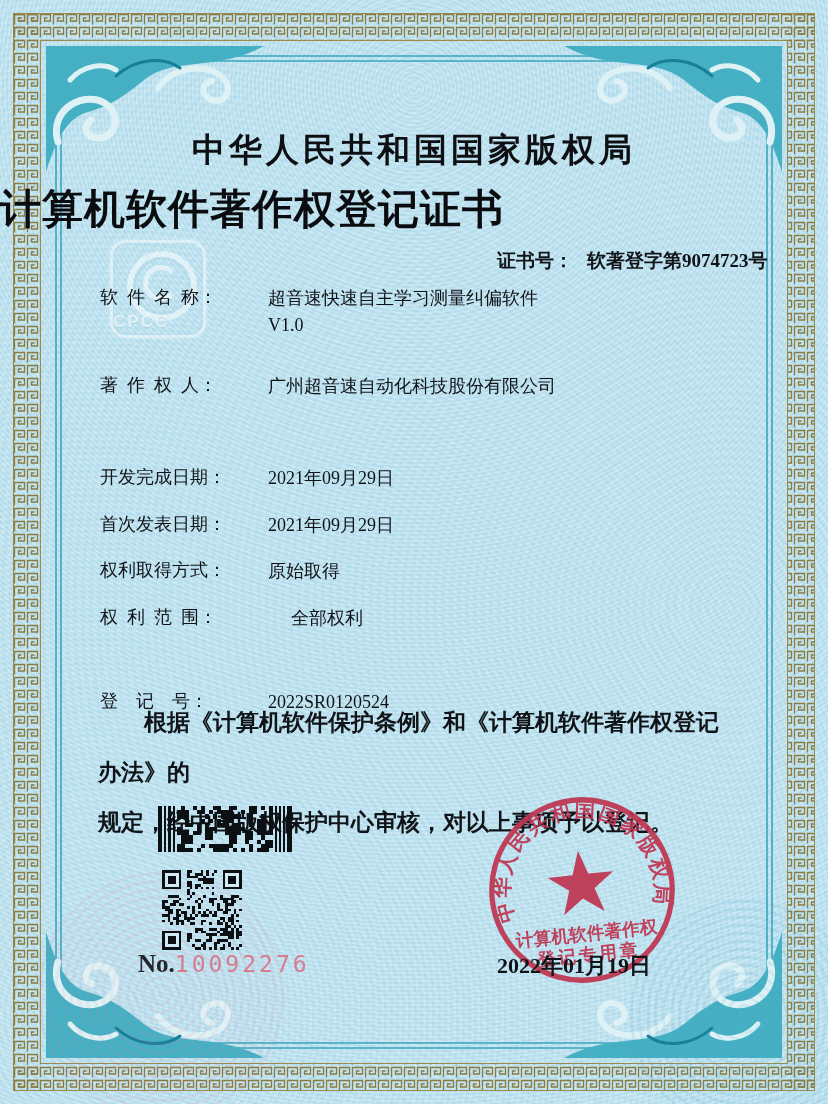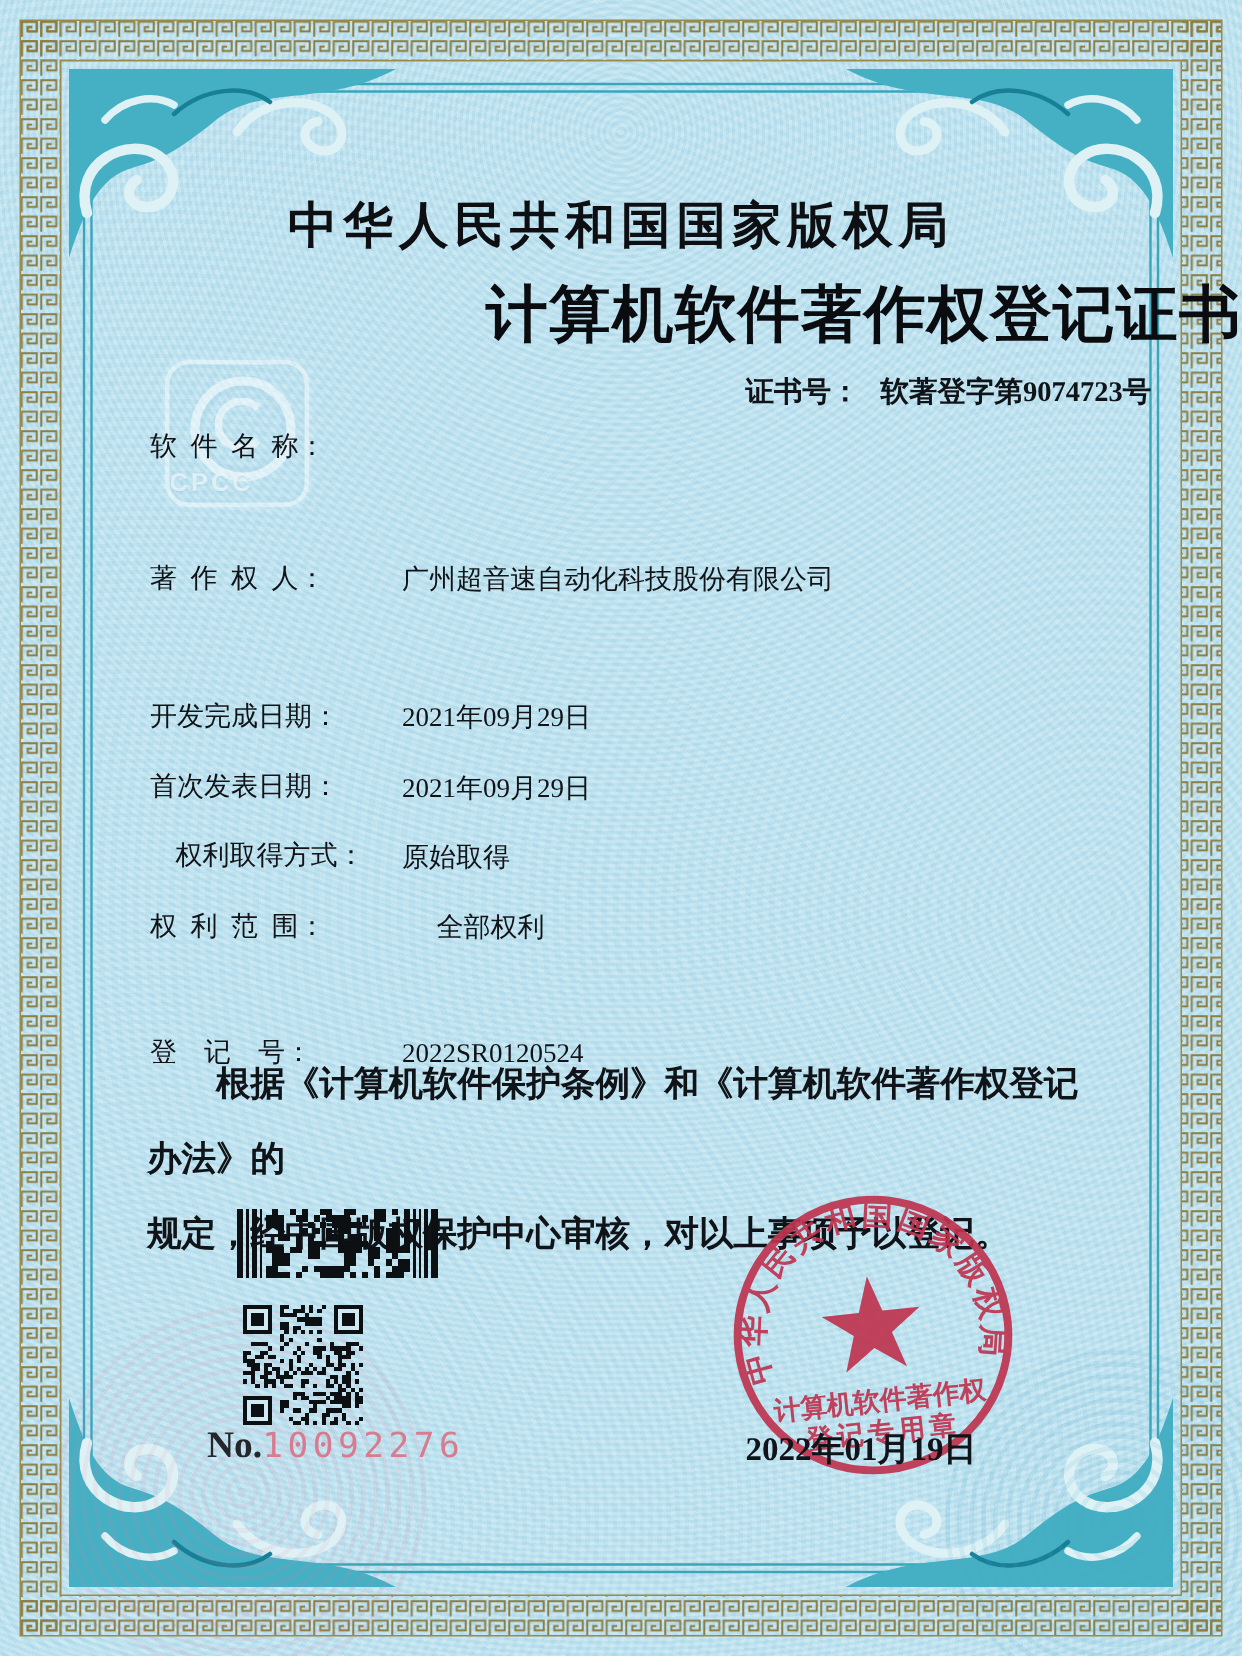--- a/index.html
+++ b/index.html
@@ -41,40 +41,40 @@
     position:absolute;left:0;right:0;bottom:3px;text-align:left;
     font-family:"Liberation Sans",sans-serif;font-weight:bold;font-size:17px;
     color:rgba(255,255,255,.7);letter-spacing:2px;text-shadow:0 1px 1px rgba(150,195,215,.6);
   }
 
   .authority{
     position:absolute;left:0;top:128px;width:828px;text-align:center;
     font-size:33px;font-weight:700;letter-spacing:4px;color:#0d0f12;
   }
   .cert-title{
-    position:absolute;left:0;top:182px;width:828px;text-align:right;
+    position:absolute;left:0;top:182px;width:828px;text-align:left;
     font-size:41px;font-weight:700;letter-spacing:1px;color:#0a0c0f;
   }
   .cert-no{
     position:absolute;left:497px;top:248px;font-size:19px;font-weight:700;color:#101317;
     white-space:nowrap;
   }
   .cert-no .cn-value{margin-left:14px;}
 
   .field-row{
     position:absolute;left:100px;display:flex;align-items:flex-start;
     font-size:18px;font-weight:400;color:#101317;white-space:nowrap;
   }
   .field-row .label{width:160px;flex:0 0 160px;}
   .field-row .value{margin-left:8px;line-height:27px;}
   .row-software{top:285px;}
   .row-owner{top:373px;}
   .row-devdate{top:465px;}
   .row-pubdate{top:512px;}
-  .row-acq{top:558px;text-align:center;}
+  .row-acq{top:558px;}
   .row-scope{top:605px;gap:23px;}
   .row-regno{top:689px;}
 
   .statement{
     position:absolute;left:98px;top:698px;width:636px;
     font-size:23px;font-weight:700;line-height:50px;color:#101317;
   }
   .statement .line1{text-indent:46px;}
 
   .barcode{position:absolute;left:158px;top:806px;width:134px;height:46px;}
@@ -148,20 +148,24 @@
   </div>
 
   <div class="authority">中华人民共和国国家版权局</div>
   <div class="cert-title">计算机软件著作权登记证书</div>
   <div class="cert-no">
     <span class="cn-label">证书号：</span><span class="cn-value">软著登字第9074723号</span>
   </div>
 
   <div class="field-row row-software">
     <span class="label">软 件 名 称：</span>
+    <span class="value">
+      <div>超音速快速自主学习测量纠偏软件</div>
+      <div>V1.0</div>
+    </span>
   </div>
 
   <div class="field-row row-owner">
     <span class="label">著 作 权 人：</span>
     <span class="value">广州超音速自动化科技股份有限公司</span>
   </div>
 
   <div class="field-row row-devdate">
     <span class="label">开发完成日期：</span>
     <span class="value">2021年09月29日</span>

